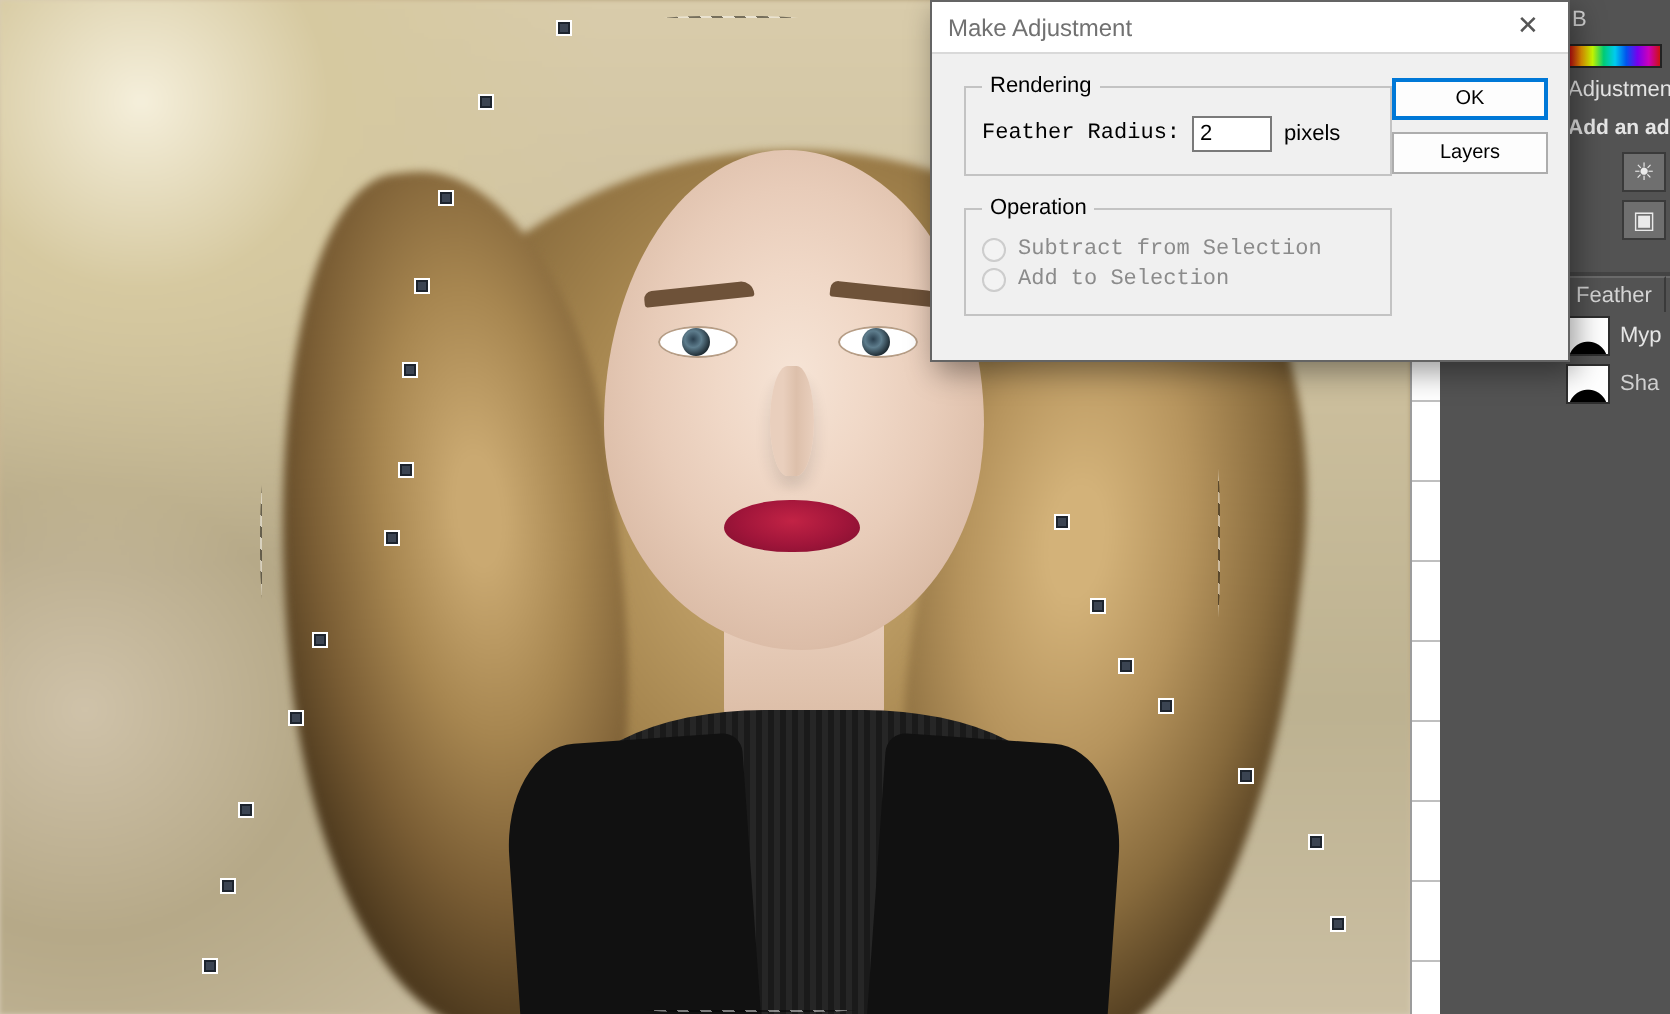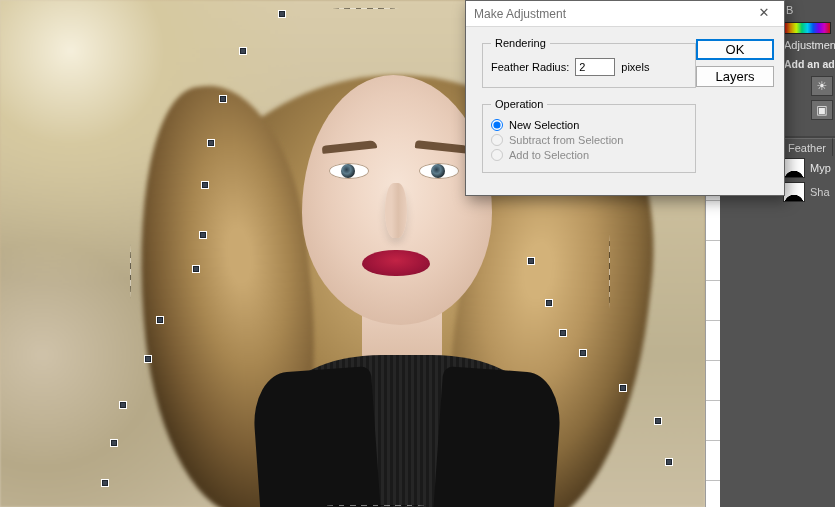--- a/index.html
+++ b/index.html
@@ -173,29 +173,29 @@
   }
   .dlg-close{
     width:36px;height:22px; text-align:center; line-height:20px;
     color:#555; font-size:13px;
   }
   .dlg-body{ padding:10px 10px 12px 16px; display:flex; }
   .dlg-col{ flex:1; }
   .dlg-btncol{ width:78px; display:flex; flex-direction:column; gap:6px; padding-top:2px;}
   .btn{
     height:21px; background:#fdfdfd; border:1px solid #adadad;
-    font-size:13px; display:flex; align-items:center; justify-content:center;
+    font-size:10px; display:flex; align-items:center; justify-content:center;
   }
   .btn.primary{ border:2px solid #0078d7; height:21px;}
   fieldset{
     border:1px solid #c3c3c3; padding:6px 8px 8px 8px; margin-bottom:10px;
   }
   fieldset legend{ font-size:11px; padding:0 4px; color:#000;}
   .row{ display:flex; align-items:center; gap:6px; margin:3px 0;}
-  .row label{font-size:11px;}
+  .row label{font-size:11px;font-family:Liberation Mono, monospace;}
   .numbox{ width:40px; height:18px; border:1px solid #7a7a7a; background:#fff; font-size:11px; padding:0 3px;}
   .chk,.rdo{ width:12px;height:12px;}
   .rdo-label.disabled{color:#8b8b8b;}
 </style>
 </head>
 <body>
 
 <div class="canvas">
   <div class="bgblur"></div>
   <div class="subject">
@@ -296,24 +296,20 @@
         <legend>Rendering</legend>
         <div class="row">
           <label>Feather Radius:</label>
           <input class="numbox" value="2" style="">
           <span>pixels</span>
         </div>
       </fieldset>
       <fieldset>
         <legend>Operation</legend>
         <div class="row">
-          <input type="radio" class="rdo" name="op" checked="" style="">
-          <label>New Selection</label>
-        </div>
-        <div class="row">
           <input type="radio" class="rdo" name="op" disabled="" style="">
           <label class="rdo-label disabled">Subtract from Selection</label>
         </div>
         <div class="row">
           <input type="radio" class="rdo" name="op" disabled="" style="">
           <label class="rdo-label disabled">Add to Selection</label>
         </div>
       </fieldset>
     </div>
     <div class="dlg-btncol">

